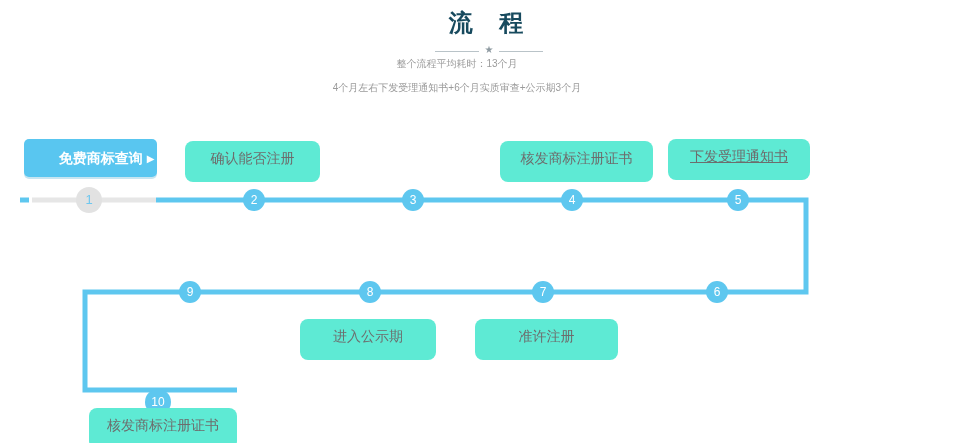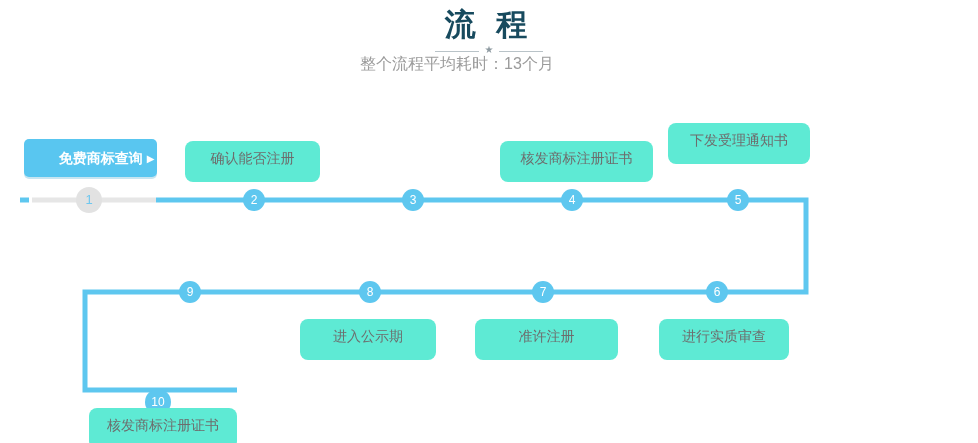--- a/index.html
+++ b/index.html
@@ -9,37 +9,38 @@
     font-family:"Liberation Sans","DejaVu Sans",sans-serif;
     overflow:hidden;
     position:relative;
   }
   #stage{position:relative;width:978px;height:443px;}
 
   
   .title{
     position:absolute;left:0;top:4px;width:978px;
     text-align:center;
-    font-size:31px;font-weight:bold;
+    font-size:24px;font-weight:bold;
     color:#174a5e;
     letter-spacing:6px;
     line-height:42px;
+    font-family:Liberation Mono, monospace;
   }
   .divider{
     position:absolute;left:0;top:44px;width:978px;height:14px;
     display:flex;align-items:center;justify-content:center;
   }
   .divider .bar{width:44px;height:1px;background:#b9c3c8;}
   .divider .star{
     color:#8e9aa1;font-size:10px;line-height:10px;margin:0 6px;
     transform:translateY(-1px);
   }
   .sub{
     position:absolute;left:0;width:914px;text-align:center;
-    color:#9b9b9b;font-size:16px;line-height:18px;
+    color:#9b9b9b;font-size:10px;line-height:18px;
   }
   .sub1{top:55px;}
   .sub2{top:79px;}
 
   
   .btn{
     position:absolute;
     height:41px;line-height:35px;
     background:#5eead4;
     color:#6d6d6d;
@@ -89,20 +90,21 @@
 
   <div class="title">流 程</div>
 
   <div class="divider">
     <span class="bar"></span>
     <span class="star">★</span>
     <span class="bar"></span>
   </div>
 
   <div class="sub sub1">整个流程平均耗时：13个月</div>
+  <div class="sub sub2">4个月左右下发受理通知书+6个月实质审查+公示期3个月</div>
 
   <svg id="flow" viewBox="0 0 978 443">
 
     <line x1="20" y1="200" x2="29" y2="200" stroke="#5ec7ef" stroke-width="5"></line>
 
     <line x1="32" y1="200" x2="156" y2="200" stroke="#e6e6e6" stroke-width="5"></line>
 
     <path d="M156,200 L806,200 L806,292 L85,292 L85,390 L237,390" fill="none" stroke="#5ec7ef" stroke-width="5" stroke-linejoin="miter"></path>
   </svg>
 
@@ -112,21 +114,21 @@
 
   <div class="btn" style="left:185px;top:141px;width:135px;">
     <span>确认能否注册</span>
   </div>
 
 
   <div class="btn" style="left:500px;top:141px;width:153px;">
     <span>核发商标注册证书</span>
   </div>
 
-  <div class="btn" style="left:668px;top:123px;width:142px;">
+  <div class="btn" style="left:668px;top:139px;width:142px;text-decoration:underline;">
     <span>下发受理通知书</span>
   </div>
 
   <div class="node inactive" style="left:76px;top:187px;">1</div>
   <div class="node" style="left:243px;top:189px;">2</div>
   <div class="node" style="left:402px;top:189px;">3</div>
   <div class="node" style="left:561px;top:189px;">4</div>
   <div class="node" style="left:727px;top:189px;">5</div>
 
   <div class="node" style="left:179px;top:281px;">9</div>
@@ -136,23 +138,20 @@
 
 
   <div class="btn" style="left:475px;top:319px;width:143px;">
     <span>准许注册</span>
   </div>
 
   <div class="btn" style="left:300px;top:319px;width:136px;">
     <span>进入公示期</span>
   </div>
 
-  <div class="btn" style="left:659px;top:319px;width:130px;">
-    <span>进行实质审查</span>
-  </div>
 
   <div class="node wide" style="left:145px;top:389px;">10</div>
 
   <div class="btn" style="left:89px;top:408px;width:148px;">
     <span>核发商标注册证书</span>
   </div>
 
 </div>
 
 </body></html>

